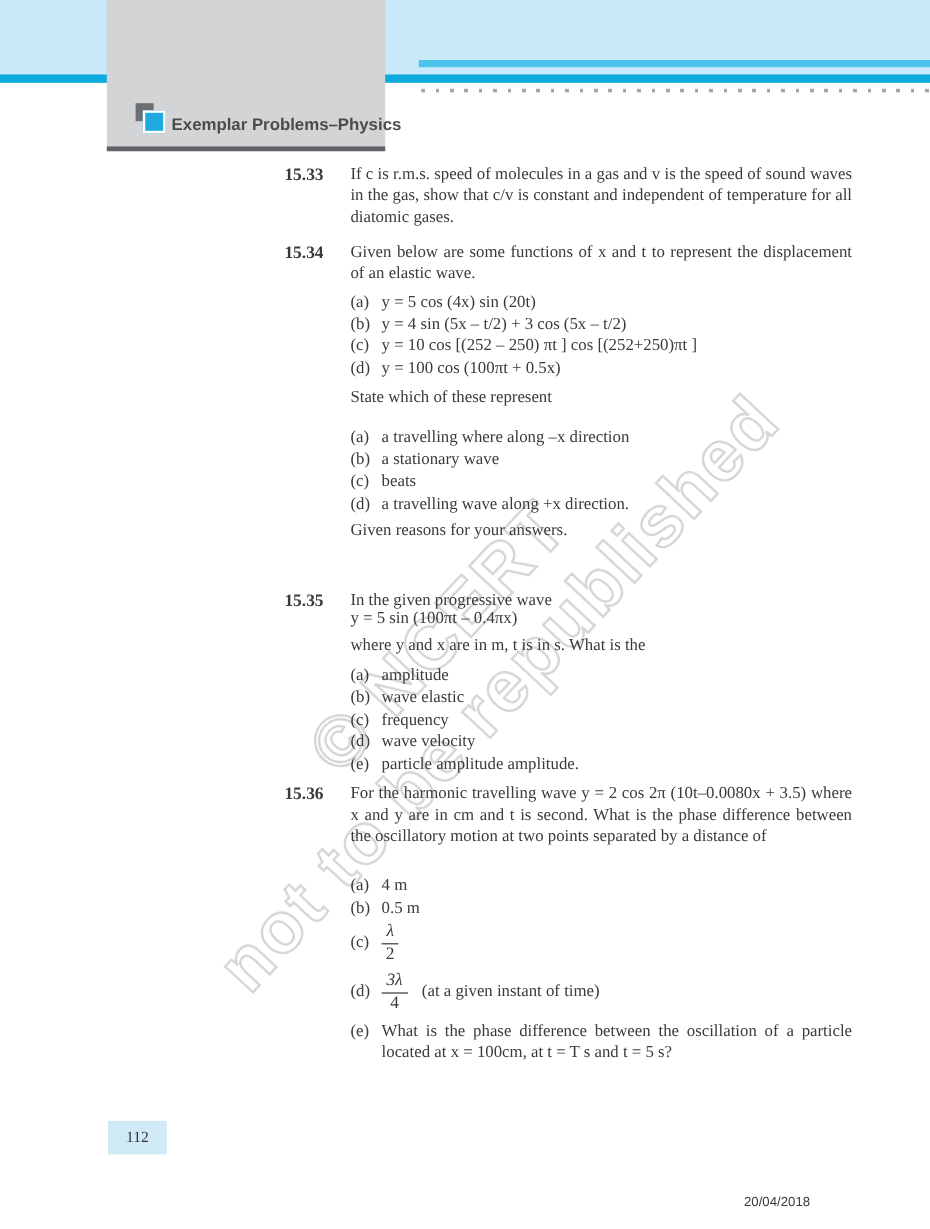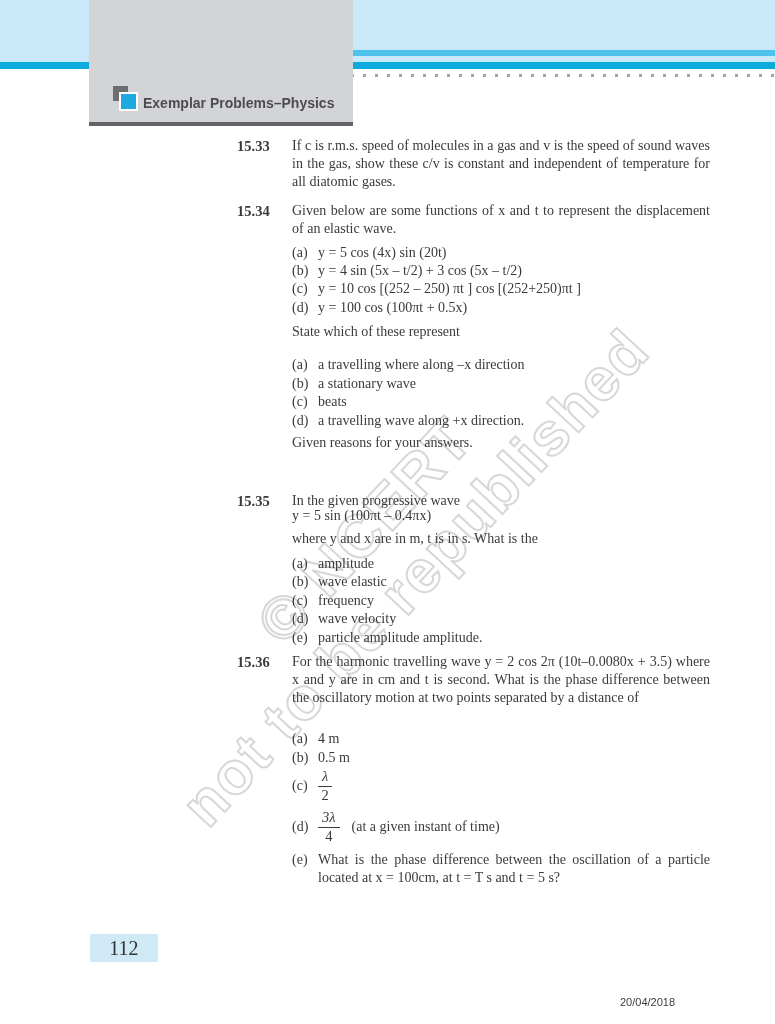--- a/index.html
+++ b/index.html
@@ -5,21 +5,21 @@
   html,body{margin:0;padding:0;}
   .page{position:relative;width:775px;height:1024px;background:#ffffff;overflow:hidden;
         font-family:"Liberation Serif",serif;color:#3a3a3c;}
 
   
   .banner-light{position:absolute;left:0;top:0;width:775px;height:62px;background:#c9e8f8;}
   .stripe-med{position:absolute;left:349px;top:50px;width:426px;height:6px;background:#4cc3ea;}
   .stripe-strong{position:absolute;left:0;top:62px;width:775px;height:7px;background:#0daade;}
   .dots-row{position:absolute;left:351px;top:74px;width:424px;height:3px;
             background:repeating-linear-gradient(to right,#938e8a 0 3px,transparent 3px 12px);opacity:.8;}
-  .header-box{position:absolute;left:89px;top:0;width:264px;height:122px;background:#d2d4d5;
+  .header-box{position:absolute;left:89px;top:0;width:232px;height:122px;background:#d2d4d5;
               border-bottom:4px solid #626366;z-index:3;}
   .logo-wrap{position:absolute;left:24px;top:86px;width:28px;height:28px;}
   .sq-gray{position:absolute;left:0;top:0;width:15px;height:15px;background:#6d6e71;}
   .sq-cyan{position:absolute;left:6px;top:6px;width:15px;height:15px;background:#1ea9e0;border:2px solid #ffffff;}
   .header-title{position:absolute;left:54px;top:95px;font-family:"Liberation Sans",sans-serif;
                 font-weight:bold;font-size:14px;color:#4c4c4f;white-space:nowrap;}
 
   
   .watermark{position:absolute;left:40px;top:485px;width:700px;transform:rotate(-47deg);
              text-align:center;font-family:"Liberation Sans",sans-serif;font-weight:bold;
@@ -41,22 +41,22 @@
   .p36txt{line-height:18.2px;}
   .fracline{position:absolute;left:292px;display:flex;align-items:center;z-index:2;font-size:14px;}
   .fracline .lbl{width:26px;flex-shrink:0;}
   .frac{display:inline-block;text-align:center;font-size:14.5px;line-height:1.1;}
   .frac .top{display:block;border-bottom:1.4px solid #3a3a3c;padding:0 4px 1px;font-style:italic;}
   .frac .bot{display:block;padding-top:1px;}
   .suffix{margin-left:12px;}
   .e-opt{line-height:18px;}
 
   
-  .page-box{position:absolute;left:90px;top:934px;width:68px;height:28px;background:#cfe9f6;
-            display:flex;align-items:center;justify-content:center;font-size:20px;color:#323234;z-index:2;}
+  .page-box{position:absolute;left:90px;top:934px;width:49px;height:28px;background:#cfe9f6;
+            display:flex;align-items:center;justify-content:center;font-size:13px;color:#323234;z-index:2;}
   .date{position:absolute;left:620px;top:976px;font-family:"Liberation Sans",sans-serif;
         font-size:11px;color:#3c3c3c;z-index:2;margin-top:20px;}
 </style>
 </head>
 <body>
 
 <div class="page">
 
   <div class="banner-light"></div>
   <div class="stripe-med"></div>
@@ -71,21 +71,21 @@
     <span class="header-title">Exemplar Problems–Physics</span>
   </div>
 
   <div class="watermark">
     <div>© NCERT</div>
     <div>not to be republished</div>
   </div>
 
   <div class="prob" style="top:137px">
     <div class="pnum">15.33</div>
-    <div class="ptext">If c is r.m.s. speed of molecules in a gas and v is the speed of sound waves in the gas, show these c/v is constant and independent of temperature for all diatomic gases.</div>
+    <div class="ptext">If c is r.m.s. speed of molecules in a gas and v is the speed of sound waves in the gas, show that c/v is constant and independent of temperature for all diatomic gases.</div>
   </div>
 
   <div class="prob" style="top:202px">
     <div class="pnum">15.34</div>
     <div class="ptext">Given below are some functions of x and t to represent the displacement of an elastic wave.</div>
   </div>
 
   <div class="block eqs" style="top:244px">
     <div class="li">
       <span class="lbl">(a)</span>

